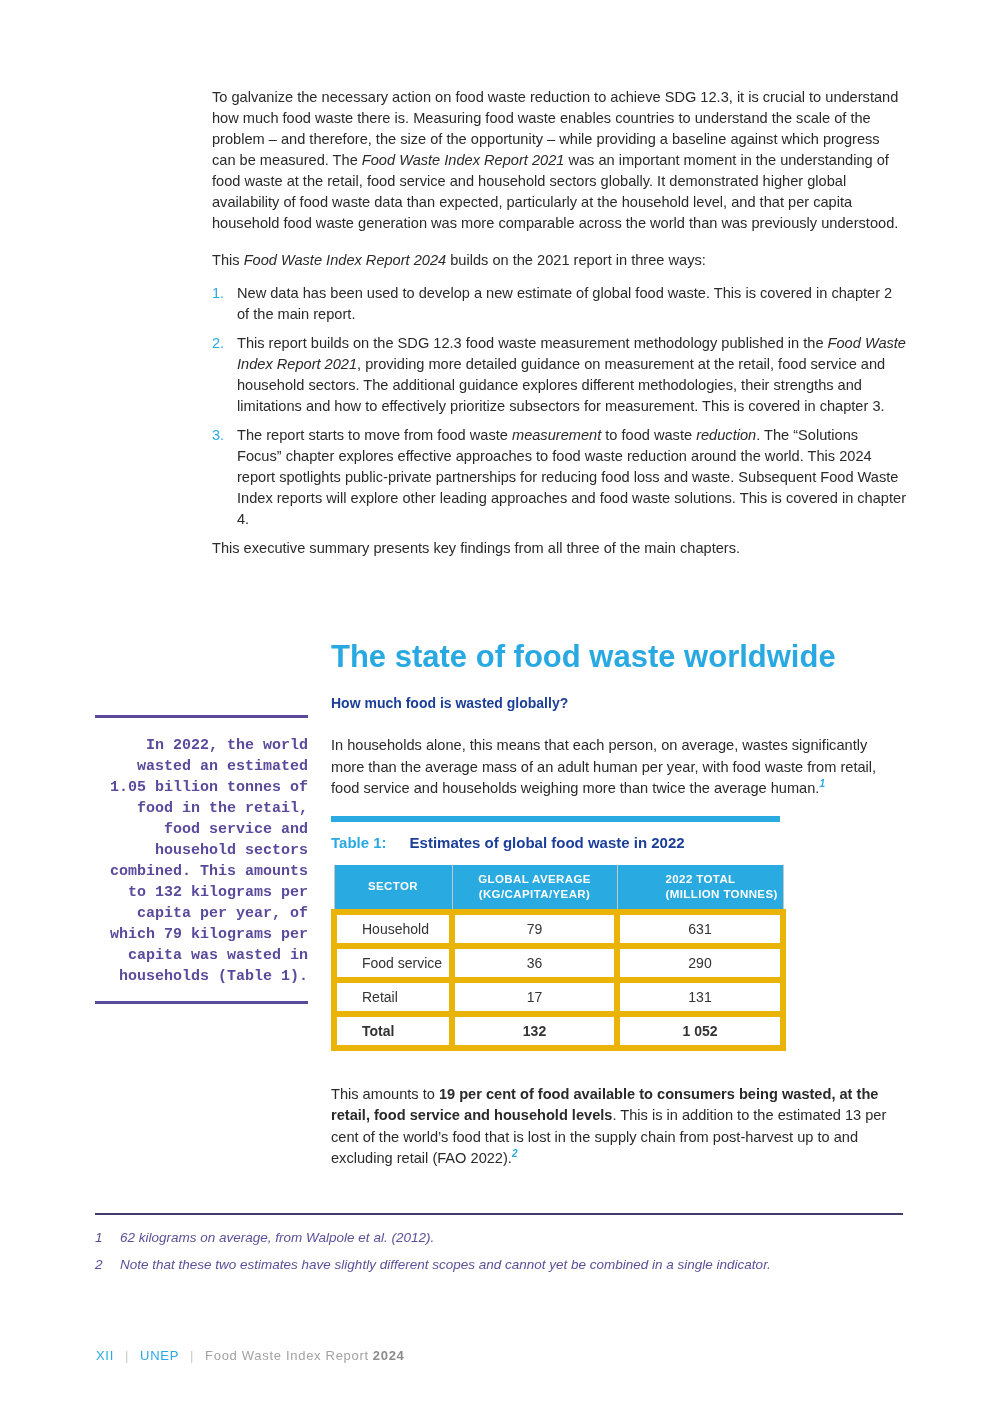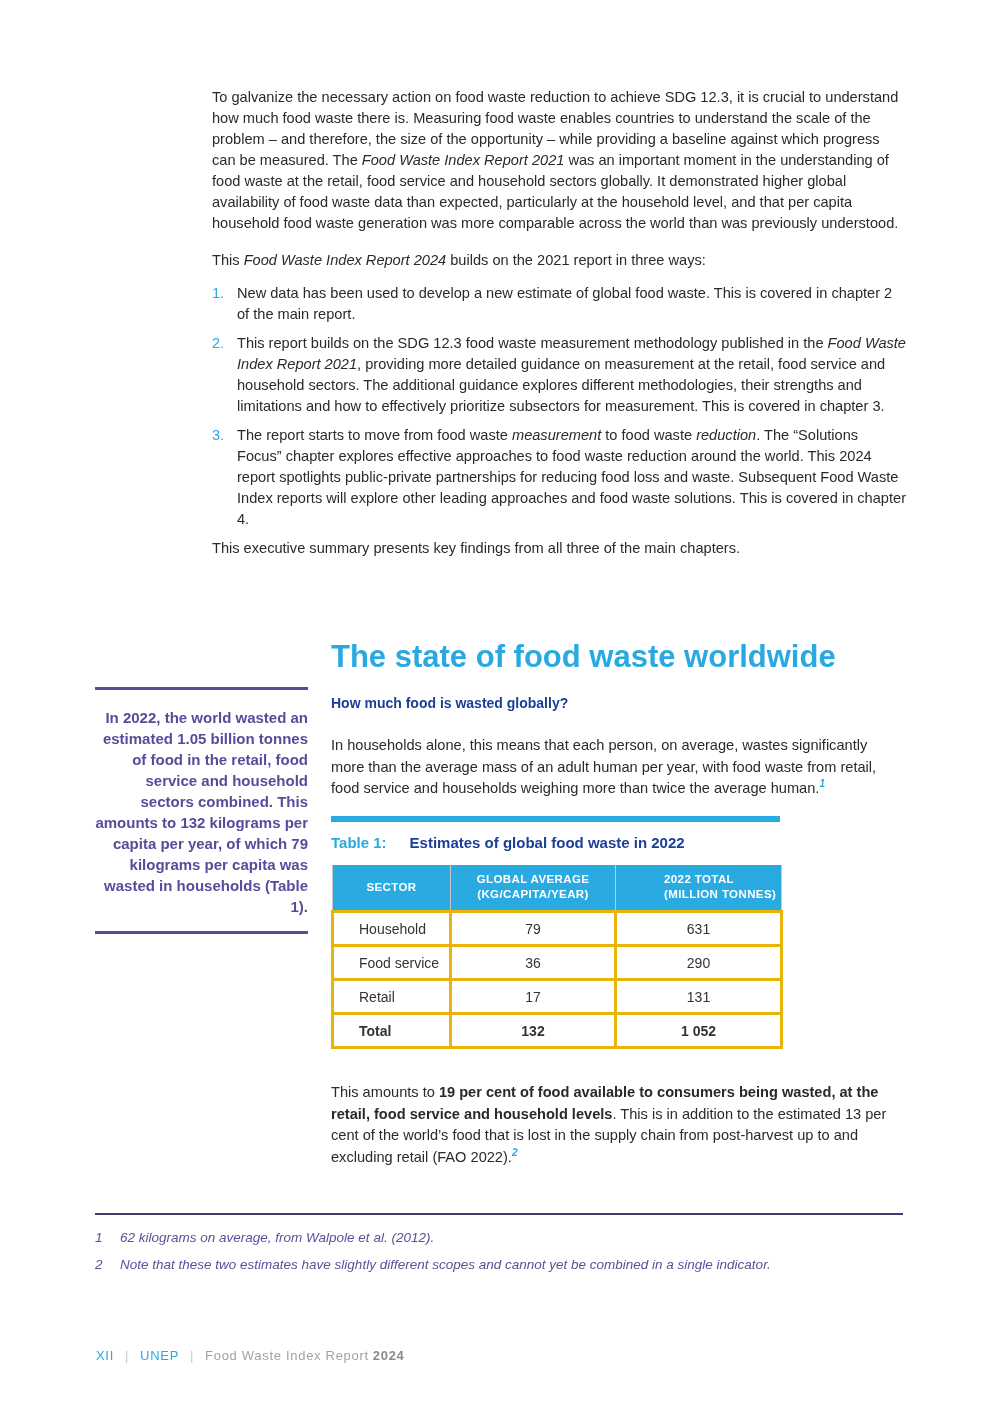--- a/index.html
+++ b/index.html
@@ -14,21 +14,21 @@
   .intro p.body-p { margin:0 0 16px 0; }
   .intro p.p2 { margin-bottom:12px; }
   .num-list { list-style:none; margin:0 0 4px 0; }
   .num-list li { display:flex; margin-bottom:8px; }
   .num-list .num { flex:0 0 25px; color:#29a9e1; }
   .num-list .li-text { flex:1; }
   .closing { margin:0; }
   i { font-style:italic; }
 
   
-  .pullquote { position:absolute; left:95px; top:687px; width:213px; }
+  .pullquote { position:absolute; left:95px; top:715px; width:213px;font-family:Liberation Mono, monospace; }
   .pq-rule { height:3px; background:#5b4a9b; }
   .pq-text { margin:17px 0 14px 0; text-align:right; font-weight:bold;
              font-size:15px; line-height:21px; color:#5b4a9b; }
 
   
   .state { position:absolute; left:331px; top:643px; width:573px; }
   .state h1 { font-size:31px; line-height:28px; font-weight:bold;
               color:#29a9e1; margin:0 0 21px 0; }
   .state h2 { font-size:14px; line-height:22px; font-weight:bold;
               color:#1b3e98; margin:0 0 21px 0; }
@@ -44,21 +44,21 @@
   .cap-title { color:#1b3e98; margin-left:23px; }
   table.data { width:449px; border-collapse:collapse; table-layout:fixed;
                font-size:14px; color:#333333; }
   table.data col.c1 { width:118px; } table.data col.c2 { width:165px; } table.data col.c3 { width:166px; }
   table.data th {
     background:#29abe2; color:#ffffff; font-size:11.5px; letter-spacing:0.4px;
     font-weight:bold; height:47px; border:1px solid #c6c6c6; border-top:none;
     white-space:pre-line; line-height:15px; text-align:center; vertical-align:middle;
   }
   table.data th.h3 { text-align:left; padding-left:48px; }
-  table.data td { height:34px; border:3px solid #eab308; text-align:center; vertical-align:middle; }
+  table.data td { height:34px; border:6px solid #eab308; text-align:center; vertical-align:middle; }
   table.data td.sector { text-align:left; padding-left:25px; }
   table.data tr.total td { font-weight:bold; }
   .after-table { margin-top:33px !important; width:573px; }
   b.strong { font-weight:bold; }
 
   
   .footnotes { position:absolute; left:95px; top:1213px; width:808px; }
   .fn-rule { height:2px; background:#433a6b; margin-bottom:14px; }
   .fn { display:flex; font-style:italic; font-size:13.5px; line-height:17px;
         color:#5c4f99; margin-bottom:10px; }

